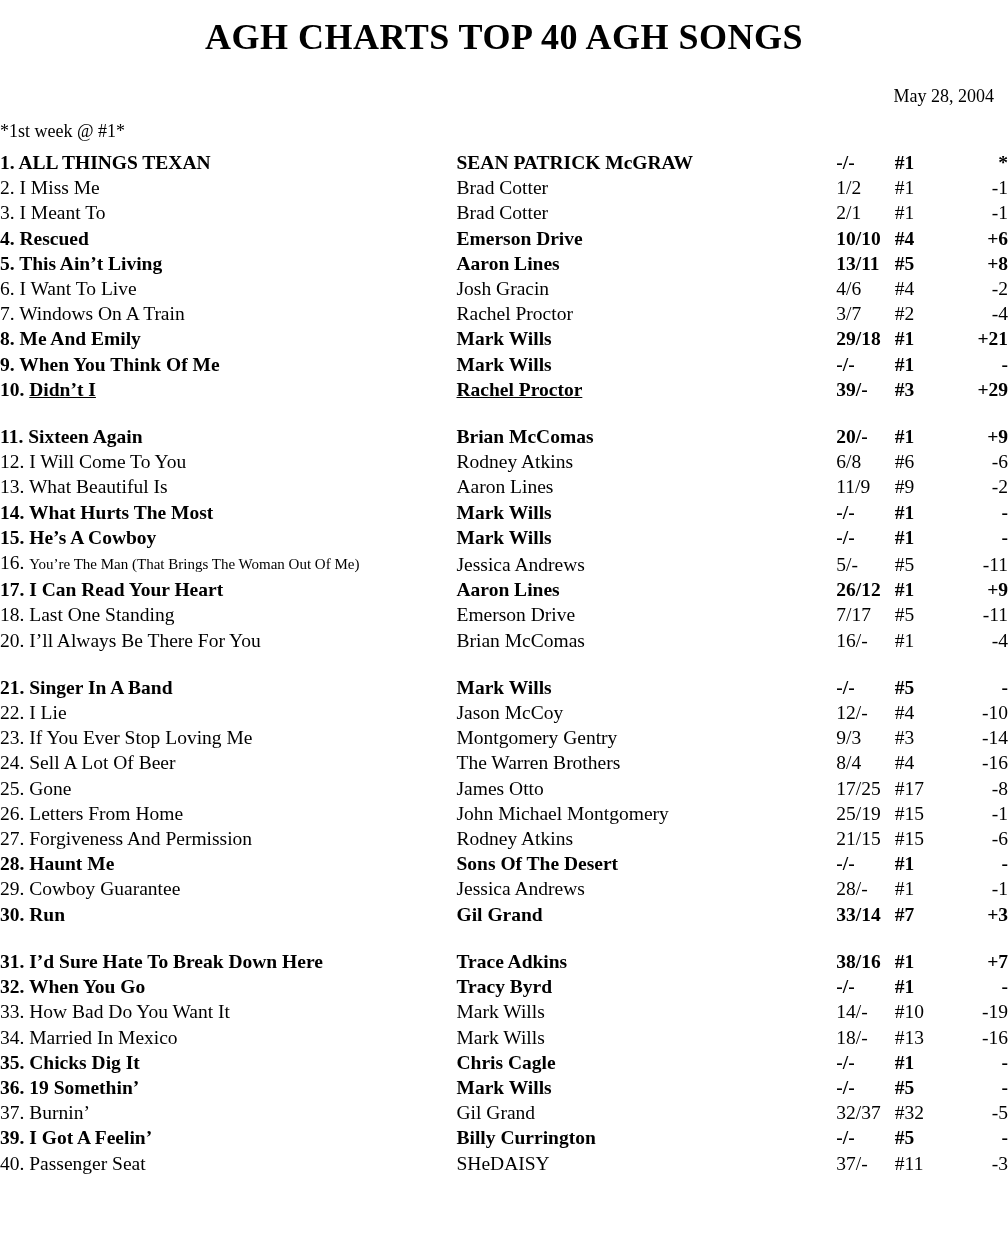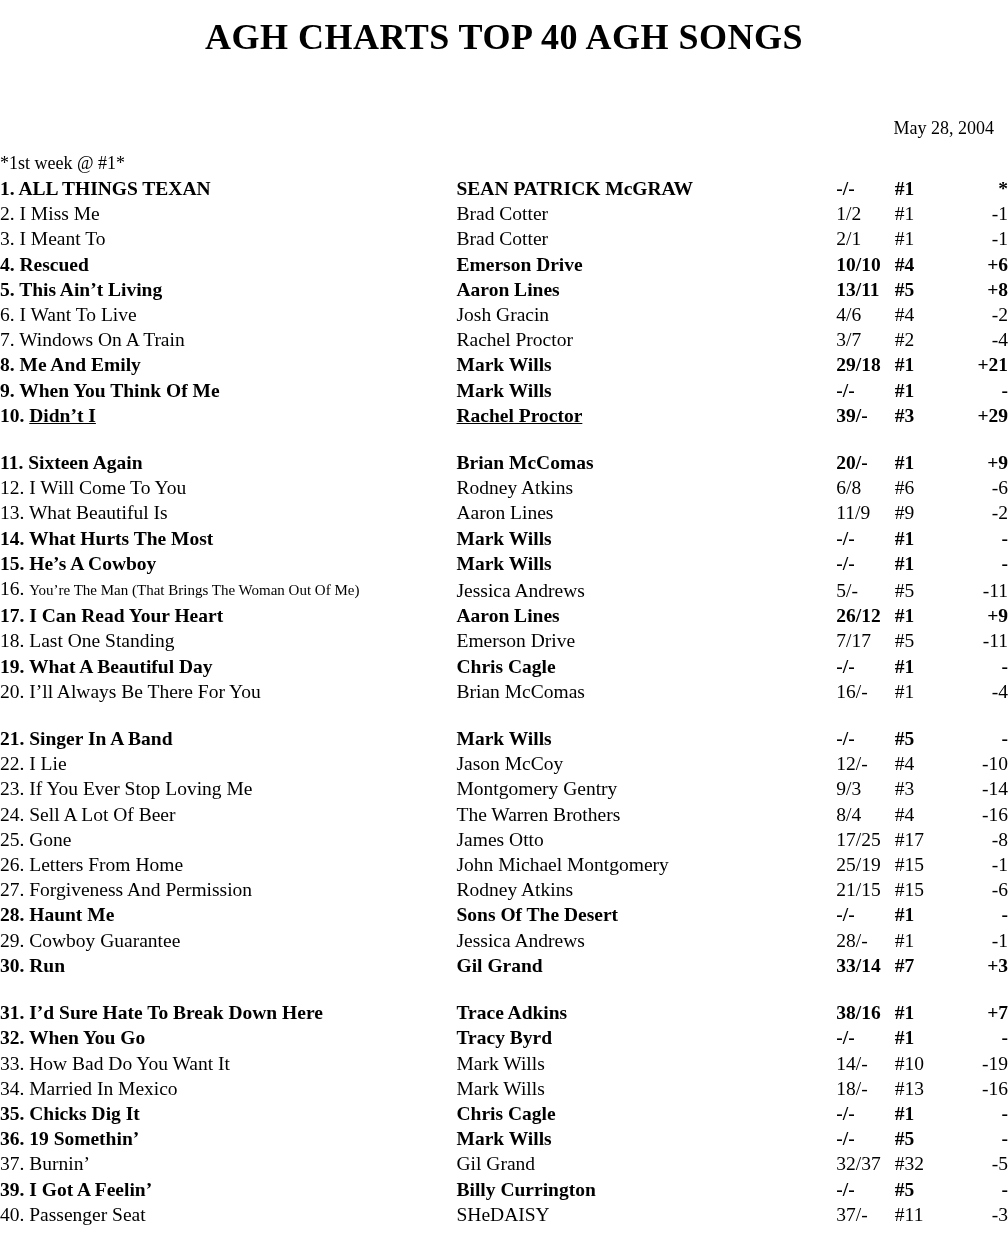--- a/index.html
+++ b/index.html
@@ -25,31 +25,31 @@
     text-align: center;
     font-size: 36px;
     font-weight: bold;
     letter-spacing: 0.5px;
     margin: 16px 0 0 0;
     font-family: "Liberation Serif", serif;
   }
   .date {
     text-align: right;
     font-size: 18px;
-    margin: 60px 14px 0 0;
+    margin: 28px 14px 0 0;
     font-weight: normal;
   }
   .note {
     font-size: 18px;
     margin: 14px 0 0 0;
   }
   table.chart {
     width: 100%;
     border-collapse: collapse;
-    margin-top: 2px;
+    margin-top: 8px;
     table-layout: fixed;
     padding-left: 20px;
   }
   table.chart td {
     padding: 0;
     vertical-align: bottom;
     line-height: 25.2px;
     font-size: 19.5px;
     white-space: nowrap;
     overflow: visible;
@@ -214,27 +214,20 @@
           <td class="t-peak">#1</td>
           <td class="t-chg">+9</td>
         </tr>
         <tr class="">
           <td class="t-title"><span>18.</span> <span>Last One Standing</span></td>
           <td class="t-artist">Emerson Drive</td>
           <td class="t-moves">7/17</td>
           <td class="t-peak">#5</td>
           <td class="t-chg">-11</td>
         </tr>
-        <tr class="bold">
-          <td class="t-title"><span>19.</span> <span>What A Beautiful Day</span></td>
-          <td class="t-artist">Chris Cagle</td>
-          <td class="t-moves">-/-</td>
-          <td class="t-peak">#1</td>
-          <td class="t-chg">-</td>
-        </tr>
         <tr class="">
           <td class="t-title"><span>20.</span> <span>I’ll Always Be There For You</span></td>
           <td class="t-artist">Brian McComas</td>
           <td class="t-moves">16/-</td>
           <td class="t-peak">#1</td>
           <td class="t-chg">-4</td>
         </tr>
         <tr class="spacer">
           <td colspan="5">&nbsp;</td>
         </tr>

